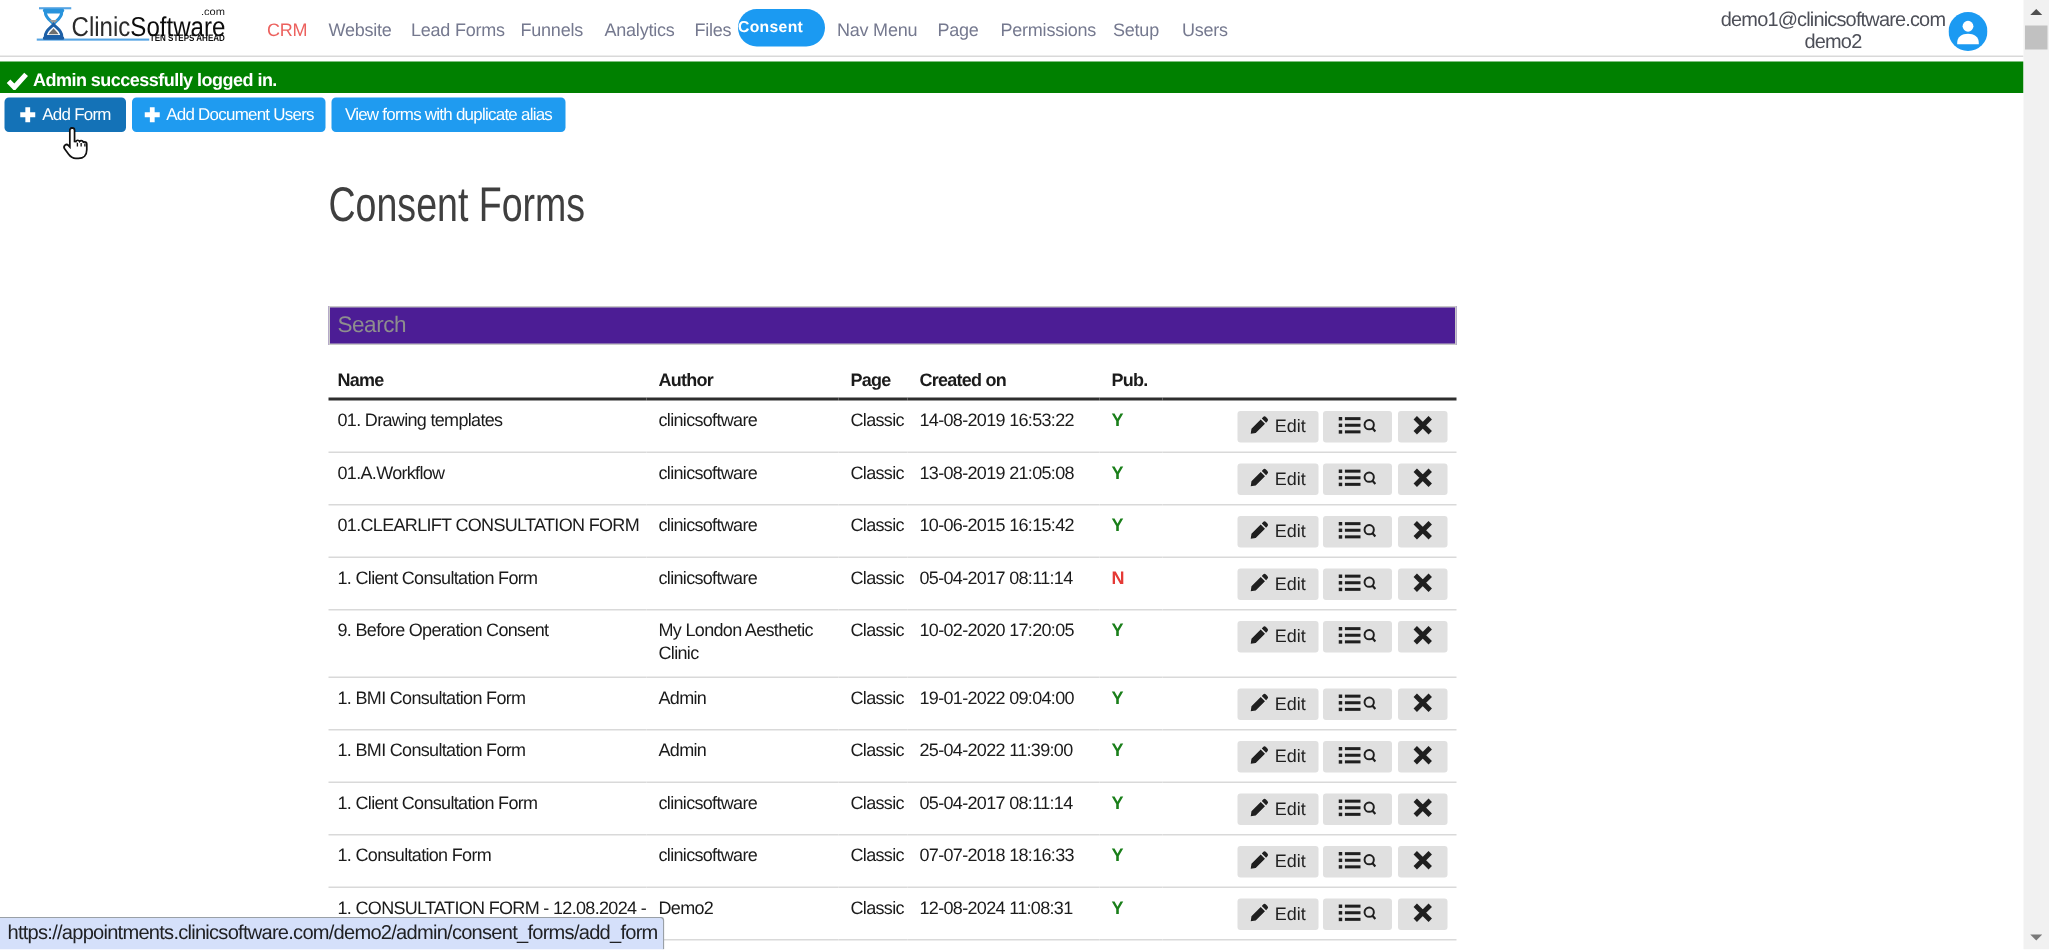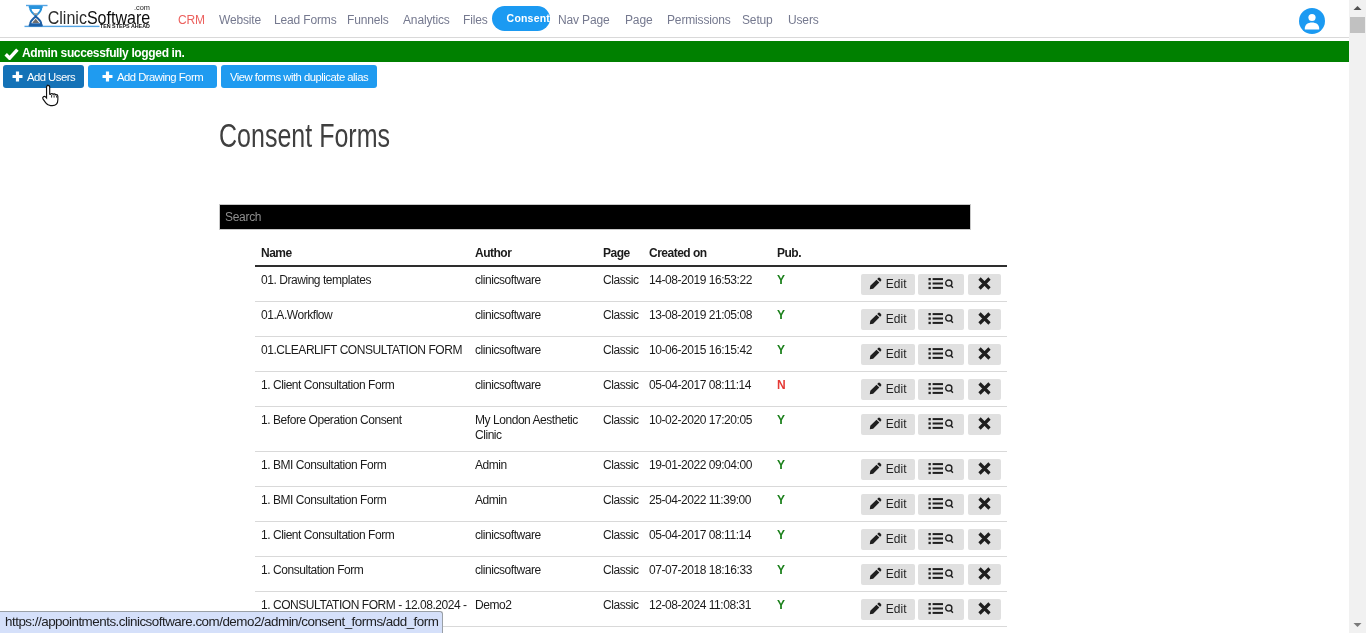--- a/index.html
+++ b/index.html
@@ -5,44 +5,44 @@
   * { margin:0; padding:0; box-sizing:border-box; }
   html,body { width:1366px; height:633px; overflow:hidden; background:#fff;
     font-family:"Liberation Sans", sans-serif; position:relative; }
   
   .navbar { position:absolute; left:0; top:0; width:1349px; height:38px;
     background:#fff; border-bottom:1px solid #d9d9d9; }
   .navlink { position:absolute; top:13px; font-size:12px; font-weight:normal;
     color:#75798f; letter-spacing:-0.15px; white-space:nowrap; }
   .pill { position:absolute; left:492px; top:6px; width:58px; height:25px;
     background:#1b9af2; border-radius:13px; color:#fff; font-size:10.5px;
-    font-weight:bold; text-align:right; line-height:25px; letter-spacing:0.2px; }
+    font-weight:bold; text-align:left; line-height:25px; letter-spacing:0.2px; }
   .acct { position:absolute; top:5px; left:1142px; width:160px; text-align:center;
     font-size:13.3px; letter-spacing:-0.55px; color:#4d4f58; line-height:15px; }
   .avatar { position:absolute; left:1299px; top:8px; }
   
   .alert { position:absolute; left:0; top:41px; width:1349px; height:21px;
     background:#008000; color:#fff; }
   .alert .txt { position:absolute; left:22px; top:4.5px; font-size:12px;
     font-weight:bold; letter-spacing:-0.35px; }
   
   .bbtn { position:absolute; top:65px; height:23px; border-radius:3px;
     color:#fff; font-size:11.3px; letter-spacing:-0.5px; text-align:center;
     display:flex; align-items:center; justify-content:center; }
   .plus { width:11px; height:11px; margin-right:4px; flex:none; }
   
   .title { position:absolute; left:219px; top:118px; font-size:32.5px;
     font-weight:normal; color:#3f3f3f; transform:scaleX(0.77); transform-origin:left top;
     white-space:nowrap; }
   .search { position:absolute; left:219px; top:204px; width:752px; height:26px;
-    border:1px solid #c8c8c8; background:#000000; padding-left:5px;
-    font-size:12px; color:#8e8e8e; line-height:24px; letter-spacing:-0.3px; }
+    border:1px solid #c8c8c8; background:#4c1d95; padding-left:5px;
+    font-size:15px; color:#8e8e8e; line-height:24px; letter-spacing:-0.3px; }
   table { position:absolute; left:219px; top:239px; width:752px;
     border-collapse:collapse; table-layout:fixed; font-size:12px;
-    line-height:15px; color:#1b1b1b; letter-spacing:-0.45px;margin-left:36px; }
+    line-height:15px; color:#1b1b1b; letter-spacing:-0.45px; }
   th { text-align:left; font-size:12px; padding:7px 8px 4px;
     border-bottom:2px solid #2e2e2e; letter-spacing:-0.5px; }
   td { padding:6px 8px 13px; border-bottom:1px solid #d9d9d9; vertical-align:top; }
   td:first-child { white-space:nowrap; padding-left:6px; overflow:visible; }
   th:first-child { padding-left:6px; }
   tr.tall td { padding-bottom:8px; }
   .pubY { color:#1a7f1a; font-weight:bold; }
   .pubN { color:#e53935; font-weight:bold; }
   .acts { white-space:nowrap; text-align:right; padding-right:6px !important;
     padding-top:7px !important; padding-bottom:6px !important;text-decoration:underline; }
@@ -76,48 +76,49 @@
     <text x="110" y="7.2" font-size="6.8" fill="#1a1a1a" textLength="16" lengthAdjust="spacingAndGlyphs">.com</text>
     <text x="75.9" y="24.6" font-size="6.2" font-weight="bold" fill="#111" textLength="50" lengthAdjust="spacingAndGlyphs">TEN STEPS AHEAD</text>
   </svg>
   <span class="navlink" style="left:178px;color:#ec615e">CRM</span>
   <span class="navlink" style="left:219px">Website</span>
   <span class="navlink" style="left:274px">Lead Forms</span>
   <span class="navlink" style="left:347px">Funnels</span>
   <span class="navlink" style="left:403px">Analytics</span>
   <span class="navlink" style="left:463px">Files</span>
   <span class="pill">Consent</span>
-  <span class="navlink" style="left:558px">Nav Page</span>
+  <span class="navlink" style="left:558px">Nav Menu</span>
   <span class="navlink" style="left:625px">Page</span>
   <span class="navlink" style="left:667px">Permissions</span>
   <span class="navlink" style="left:742px">Setup</span>
   <span class="navlink" style="left:788px">Users</span>
+  <div class="acct">demo1@clinicsoftware.com<br>demo2</div>
   <svg class="avatar" width="26" height="26" viewBox="0 0 26 26">
     <circle cx="13" cy="13" r="13" fill="#1b9af2"></circle>
     <circle cx="13" cy="9.5" r="3.6" fill="#fff"></circle>
     <path d="M5.8 20.5 c0-4 3.2-6 7.2-6 s7.2 2 7.2 6 v1 h-14.4 z" fill="#fff"></path>
   </svg>
 </div>
 <div class="alert">
   <svg style="position:absolute;left:4px;top:7px" width="15" height="12" viewBox="0 0 15 12">
     <path d="M1.7 6.2 L5.6 10.2 L13.4 1.6" stroke="#fff" stroke-width="3.4" fill="none"></path>
   </svg>
   <span class="txt">Admin successfully logged in.</span>
 </div>
 <div class="bbtn" style="left:3px;width:81px;background:#1472b7">
     <svg class="plus" viewBox="0 0 11 11">
       <path d="M5.5 0.5 V10.5 M0.5 5.5 H10.5" stroke="#fff" stroke-width="3.2"></path>
     </svg>
-    <span>Add Users</span>
+    <span>Add Form</span>
   </div>
 <div class="bbtn" style="left:88px;width:129px;background:#1f9bf0">
     <svg class="plus" viewBox="0 0 11 11">
       <path d="M5.5 0.5 V10.5 M0.5 5.5 H10.5" stroke="#fff" stroke-width="3.2"></path>
     </svg>
-    <span>Add Drawing Form</span>
+    <span>Add Document Users</span>
   </div>
 <div class="bbtn" style="left:221px;width:156px;background:#1f9bf0">
     <span>View forms with duplicate alias</span>
   </div>
 <svg class="cursor" width="20" height="24" viewBox="0 0 20 24">
   <path d="M7.1 1.3 c0.9 0 1.6 0.7 1.6 1.6 v7.4 l0.9 0.05 c0.15-0.5 0.65-0.85 1.2-0.85 c0.55 0 1.05 0.3 1.25 0.8 c0.25-0.3 0.65-0.5 1.1-0.5 c0.65 0 1.2 0.4 1.4 0.95 c0.2-0.1 0.45-0.15 0.7-0.15 c0.9 0 1.6 0.7 1.6 1.6 v3.6 c0 3.6-2.1 5.8-5.6 5.8 h-1.7 c-2.2 0-3.5-0.9-4.8-2.7 l-2.7-3.8 c-0.55-0.8-0.4-1.8 0.35-2.4 c0.7-0.5 1.6-0.4 2.2 0.2 l0.95 1.05 v-11 c0-0.9 0.7-1.6 1.6-1.6 z" fill="#fff" stroke="#111" stroke-width="1.15"></path>
   <path d="M10.6 11.1 v2.5 M13.1 11.3 v2.3 M15.6 11.7 v1.9" stroke="#111" stroke-width="0.9" fill="none"></path>
 </svg>
 <div class="title">Consent Forms</div>
 <div class="search">Search</div>
@@ -227,21 +228,21 @@
                 <rect x="4.6" y="5.5" width="10.4" height="2"></rect>
                 <rect x="4.6" y="9.9" width="10.4" height="2"></rect>
               </g>
               <circle cx="20.8" cy="6.1" r="3.1" fill="none" stroke="#1f1f1f" stroke-width="1.3"></circle>
               <path d="M23 8.5 L24.9 10.7" stroke="#1f1f1f" stroke-width="1.4" fill="none"></path>
             </svg></span><span class="gbtn" style="width:33px;margin-left:4px"><svg width="13" height="13" viewBox="0 0 13 13">
               <path d="M1.5 1.5 L11.5 11.5 M11.5 1.5 L1.5 11.5" stroke="#1f1f1f" stroke-width="3.2"></path>
             </svg></span></td>
       </tr>
   <tr class="tall">
-        <td>1. Before Operation Consent</td>
+        <td>9. Before Operation Consent</td>
         <td>My London Aesthetic<br>Clinic</td>
         <td>Classic</td>
         <td>10-02-2020 17:20:05</td>
         <td class="pubY">Y</td>
         <td class="acts"><span class="gbtn" style="width:54px"><svg width="13" height="13" viewBox="0 0 16 16">
               <path d="M11.2 1.3 a1.6 1.6 0 0 1 2.3 0 l1.2 1.2 a1.6 1.6 0 0 1 0 2.3 l-1.1 1.1 -3.5-3.5 z M9.2 3.3 l3.5 3.5 -7.6 7.6 -4.1 0.6 0.6-4.1 z" fill="#1f1f1f"></path>
             </svg> Edit</span><span class="gbtn" style="width:46px;margin-left:3px"><svg width="26" height="13" viewBox="0 0 26 13">
               <g fill="#1f1f1f">
                 <rect x="0.5" y="1" width="2.3" height="2.3"></rect>
                 <rect x="0.5" y="5.4" width="2.3" height="2.3"></rect>

